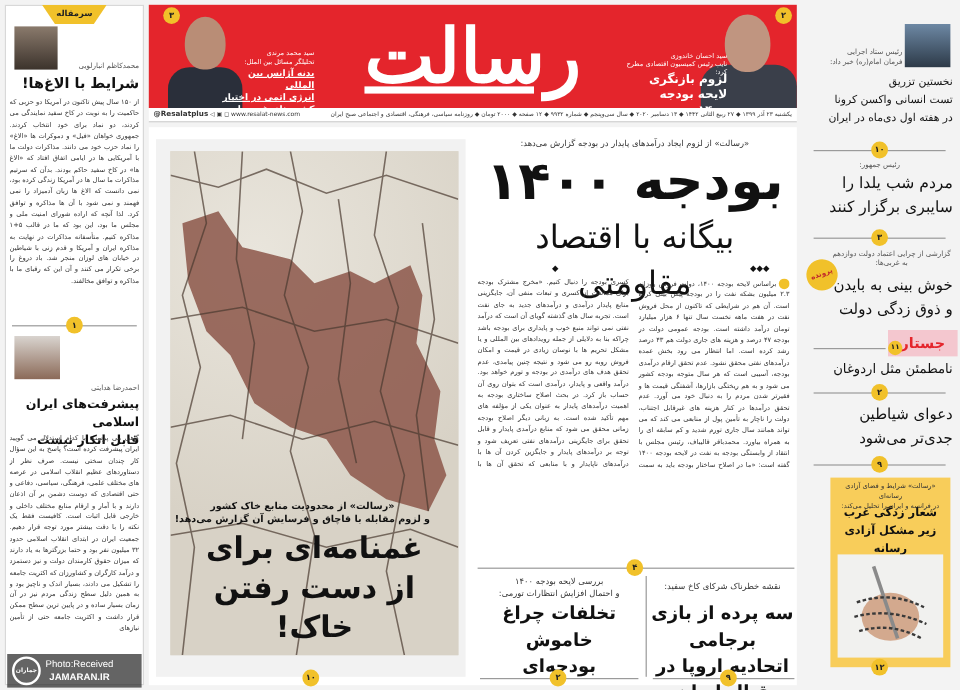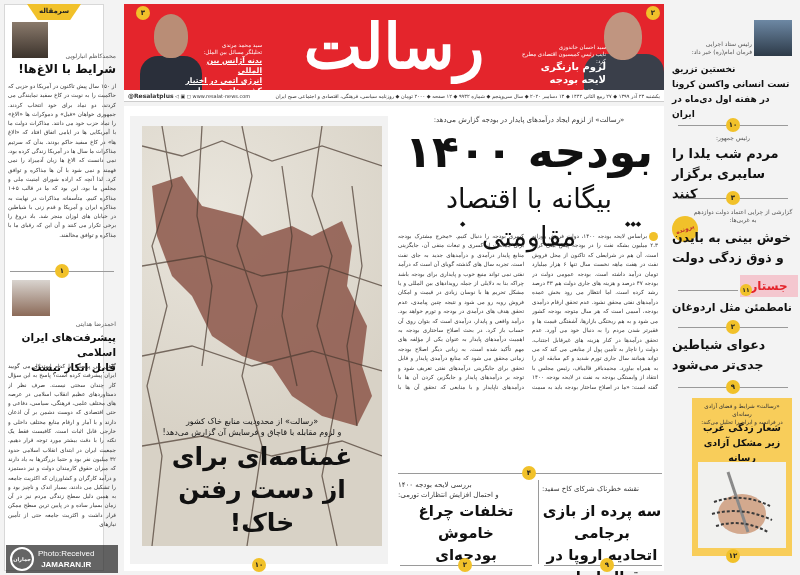--- a/index.html
+++ b/index.html
@@ -3,72 +3,72 @@
 <meta charset="utf-8">
 <style>
   * { box-sizing: border-box; margin: 0; padding: 0; }
   html, body { width: 800px; height: 575px; overflow: hidden; background: #f1f1f1; }
   body { font-family: "DejaVu Sans", sans-serif; direction: rtl; position: relative; color: #111; }
 
   .page { position: absolute; left: 0; top: 0; width: 800px; height: 575px; background: #f3f3f3; }
 
   
   .col-right { position: absolute; left: 668px; top: 4px; width: 128px; height: 567px; background: #fff; border: 1px solid #d8d8d8; }
-  .col-left { position: absolute; left: 4px; top: 4px; width: 100px; height: 567px; background: #fff; border: 1px solid #d8d8d8; }
+  .col-left { position: absolute; left: 4px; top: 4px; width: 116px; height: 567px; background: #fff; border: 1px solid #d8d8d8; }
   .tab-badge { position: absolute; left: 50%; transform: translateX(-50%); top: -1px; width: 54px; height: 16px; background: #f1c12a; color: #222; font-size: 7px; font-weight: bold; text-align: center; line-height: 14px; clip-path: polygon(0 0,100% 0,80% 100%,20% 100%); }
 
   
   .masthead { position: absolute; left: 124px; top: 4px; width: 540px; height: 86px; background: #e4252c; }
-  .mast-logo { position: absolute; left: 160px; top: 6px; width: 220px; height: 74px; color: #fff; font-family: "DejaVu Serif", serif; font-weight: bold; font-size: 62px; line-height: 74px; text-align: center; letter-spacing: -2px; }
+  .mast-logo { position: absolute; left: 160px; top: 6px; width: 220px; height: 74px; color: #fff; font-family: "DejaVu Serif", serif; font-weight: bold; font-size: 62px; line-height: 74px; text-align: center; letter-spacing: -2px; text-decoration: underline; }
   .mast-promo { position: absolute; top: 0; height: 86px; color: #fff; }
   .promo-photo { position: absolute; bottom: 0; background: linear-gradient(#6d6d6d, #3b3b3b); }
   .promo-face { position: absolute; border-radius: 50% 50% 45% 45%; background: #c8a08a; }
   .promo-suit { position: absolute; bottom: 0; background: #2a2f3a; border-radius: 18px 18px 0 0; }
   .promo-kicker { position: absolute; font-size: 5.5px; line-height: 7px; text-align: right; color: #fff; }
   .promo-title { position: absolute; font-size: 10px; font-weight: bold; line-height: 13px; text-align: right; color: #fff; }
   .page-num { position: absolute; width: 14px; height: 14px; border-radius: 50%; background: #f1c12a; color: #222; font-size: 7px; font-weight: bold; text-align: center; line-height: 14px; }
 
   .dateline { position: absolute; left: 124px; top: 90px; width: 540px; height: 12px; background: #fff; border-bottom: 1px solid #ccc; font-size: 5px; line-height: 12px; white-space: nowrap; overflow: hidden; color: #333; }
   .dateline .d-right { position: absolute; right: 4px; }
   .dateline .d-left { position: absolute; left: 4px; direction: ltr; }
   .dateline .handle { font-weight: bold; font-size: 6px; }
 
   
   .main-bg { position: absolute; left: 124px; top: 106px; width: 540px; height: 465px; background: #fff; }
   .photo-feature { position: absolute; left: 130px; top: 116px; width: 258px; height: 448px; background: #f2f2f2; }
   .crack-img { position: absolute; left: 142px; top: 126px; width: 240px; height: 420px; background:
       radial-gradient(circle at 30% 20%, #e9e5dc 0, #d8d2c6 60%),
       #ddd8cc; overflow: hidden; }
   .crack-img svg { position: absolute; left: 0; top: 0; }
-  .feat-kicker { position: absolute; left: 142px; top: 416px; width: 220px; font-size: 8px; font-weight: normal; text-align: center; line-height: 11px; color: #111; }
+  .feat-kicker { position: absolute; left: 142px; top: 416px; width: 220px; font-size: 8px; font-weight: bold; text-align: center; line-height: 11px; color: #111; }
   .feat-title { position: absolute; left: 142px; top: 440px; width: 240px; font-size: 25px; font-weight: bold; text-align: center; line-height: 33px; color: #111; }
 
   .lead-kicker { position: absolute; left: 396px; top: 116px; width: 266px; font-size: 7px; text-align: center; color: #333; }
   .lead-title1 { position: absolute; left: 396px; top: 126px; width: 266px; font-size: 44px; font-weight: bold; text-align: center; line-height: 52px; letter-spacing: -1px; }
   .lead-title2 { position: absolute; left: 396px; top: 180px; width: 266px; font-size: 27px; font-weight: normal; text-align: center; line-height: 38px; letter-spacing: -1px; }
   .stars { position: absolute; top: 220px; font-size: 7px; color: #111; }
   .lead-body { position: absolute; top: 232px; width: 126px; font-size: 5.6px; line-height: 9.4px; text-align: justify; color: #333; overflow: hidden; height: 160px; }
   .r-logo { display: inline-block; width: 9px; height: 9px; border-radius: 50%; background: #f1c12a; vertical-align: middle; margin-left: 2px; }
 
   .sep { position: absolute; height: 1px; background: #9a9a9a; }
   .vsep { position: absolute; width: 1px; background: #9a9a9a; }
 
-  .sub-kicker { position: absolute; font-size: 7px; text-align: left; line-height: 10px; color: #333; }
+  .sub-kicker { position: absolute; font-size: 7px; text-align: center; line-height: 10px; color: #333; }
   .sub-title { position: absolute; font-size: 15px; font-weight: bold; text-align: center; line-height: 22px; color: #111; }
 
   
   .author-photo { position: absolute; background: linear-gradient(#8a7a6c, #3c332c); }
   .author-name { position: absolute; font-size: 6px; color: #555; text-align: right; }
   .col-title { position: absolute; font-size: 11px; font-weight: bold; text-align: right; line-height: 15px; }
   .col-body { position: absolute; font-size: 5.6px; line-height: 9.3px; text-align: justify; color: #333; overflow: hidden; }
 
   
   .rc-kicker { position: absolute; font-size: 6px; color: #555; text-align: right; line-height: 8px; }
   .rc-kicker.c { text-align: center; }
-  .rc-title { position: absolute; font-size: 10px; font-weight: bold; text-align: left; line-height: 16px; color: #111; }
+  .rc-title { position: absolute; font-size: 10px; font-weight: normal; text-align: right; line-height: 16px; color: #111; }
   .rc-title.big { font-size: 14px; line-height: 20px; }
   .parvande { position: absolute; left: 672px; top: 216px; width: 26px; height: 26px; border-radius: 50%; background: #f1c12a; color: #c0282c; font-size: 6px; font-weight: bold; text-align: center; line-height: 26px; transform: rotate(-20deg); }
   .ribbon { position: absolute; left: 740px; top: 275px; width: 58px; height: 22px; background: #f4c7cf; color: #e4252c; font-size: 12px; font-weight: bold; text-align: center; line-height: 22px; }
   .yellow-box { position: absolute; left: 692px; top: 398px; width: 100px; height: 158px; background: #f8cd5a; }
   .yb-kicker { position: absolute; left: 694px; top: 402px; width: 96px; font-size: 5.6px; text-align: center; line-height: 8px; color: #333; }
   .yb-title { position: absolute; left: 694px; top: 420px; width: 96px; font-size: 9.5px; font-weight: bold; text-align: center; line-height: 15px; }
   .yb-img { position: absolute; left: 698px; top: 462px; width: 88px; height: 86px; background: #f1f1ef; }
 
   .watermark { position: absolute; left: 6px; top: 545px; width: 112px; height: 28px; background: rgba(40,40,40,0.72); color: #fff; }
   .wm-logo { position: absolute; left: 4px; top: 2px; width: 24px; height: 24px; border-radius: 50%; border: 2px solid #fff; font-size: 8px; text-align: center; line-height: 20px; font-weight: bold; }

